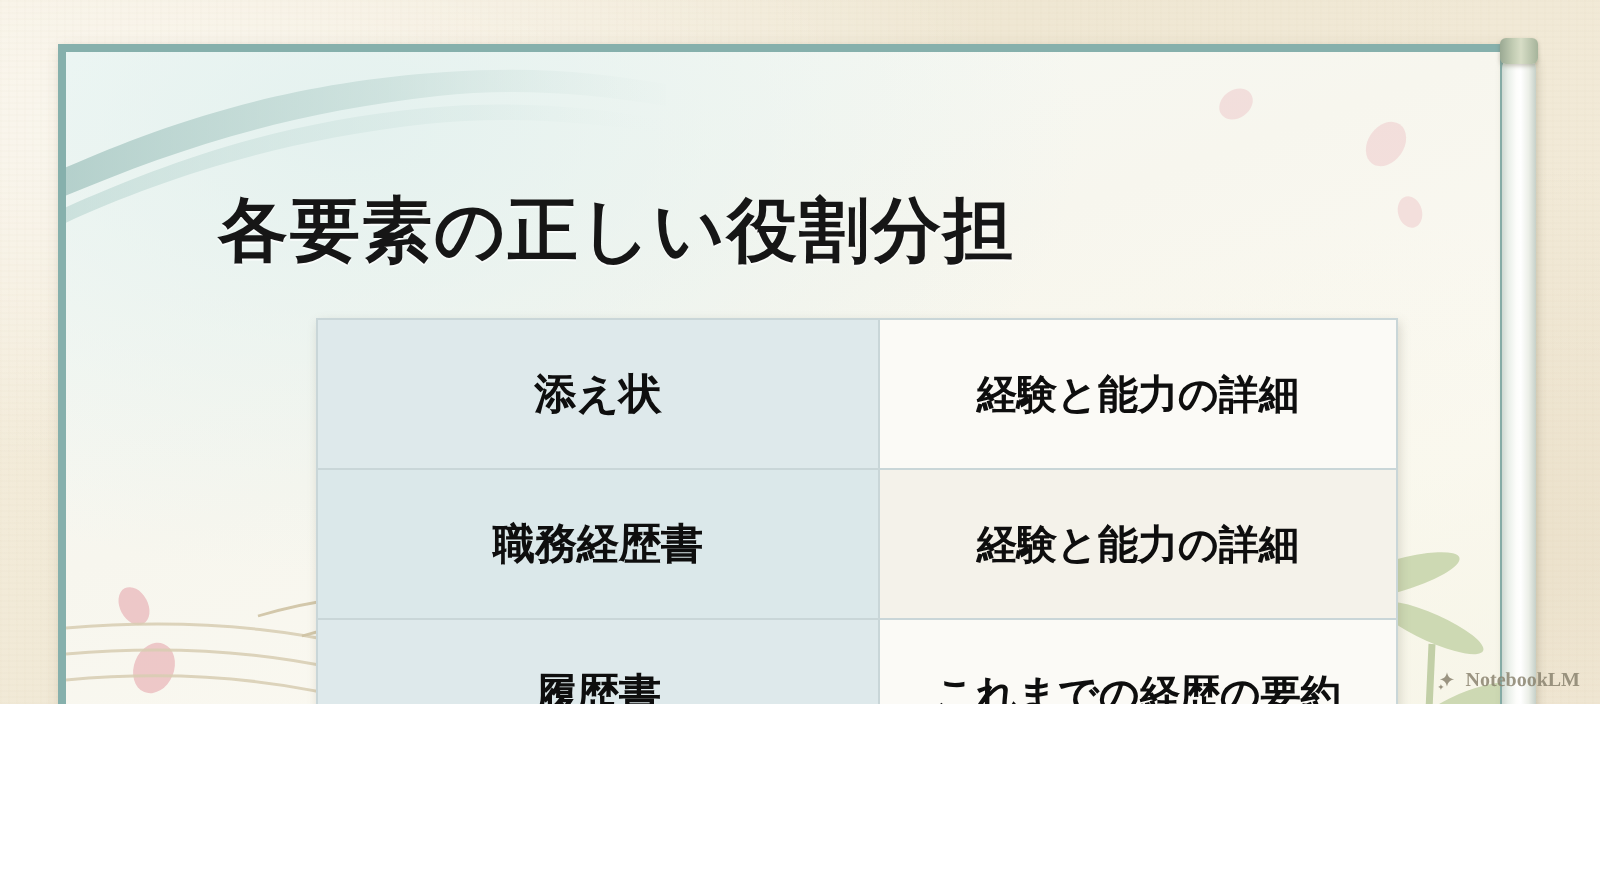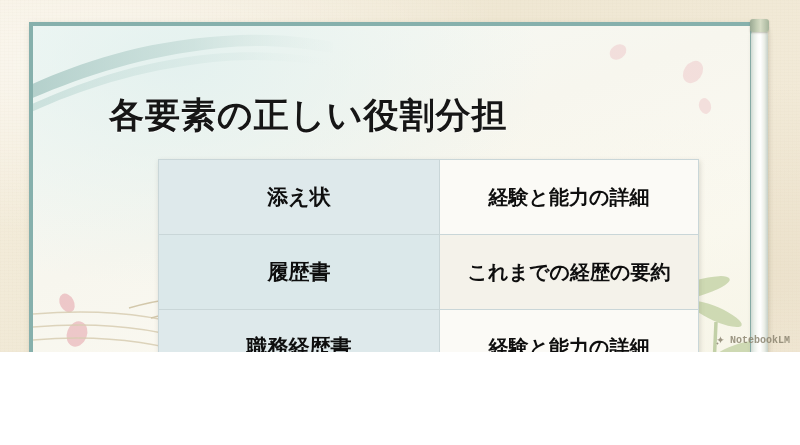--- a/index.html
+++ b/index.html
@@ -145,21 +145,21 @@
   .info-table tr:nth-child(even) td.col-role { background: #f4f2ea; }
 
   
   .watermark {
     position: absolute;
     right: 10px;
     bottom: 6px;
     display: flex;
     align-items: flex-end;
     gap: 4px;
-    font-family: Liberation Mono, monospace;
+    font-family: Liberation Serif, serif;
     font-size: 10px;
     font-weight: bold;
     color: #8b8470;
     opacity: 0.85;
   }
   .watermark svg { display: block; }
 </style>
 </head>
 <body>
 
@@ -237,26 +237,26 @@
 
     <div class="title">各要素の正しい役割分担</div>
 
     <table class="info-table">
       <tbody>
         <tr>
           <td class="col-item">添え状</td>
           <td class="col-role">経験と能力の詳細</td>
         </tr>
         <tr>
+          <td class="col-item">職務経歴書</td>
+          <td class="col-role">経験と能力の詳細</td>
+        </tr>
+        <tr>
           <td class="col-item">履歴書</td>
           <td class="col-role">これまでの経歴の要約</td>
-        </tr>
-        <tr>
-          <td class="col-item">職務経歴書</td>
-          <td class="col-role">経験と能力の詳細</td>
         </tr>
       </tbody>
     </table>
 
   </div>
 
   <div class="roller roller-right">
     <div class="roller-body"></div>
     <div class="roller-cap top"></div>
     <div class="roller-cap bottom"></div>

